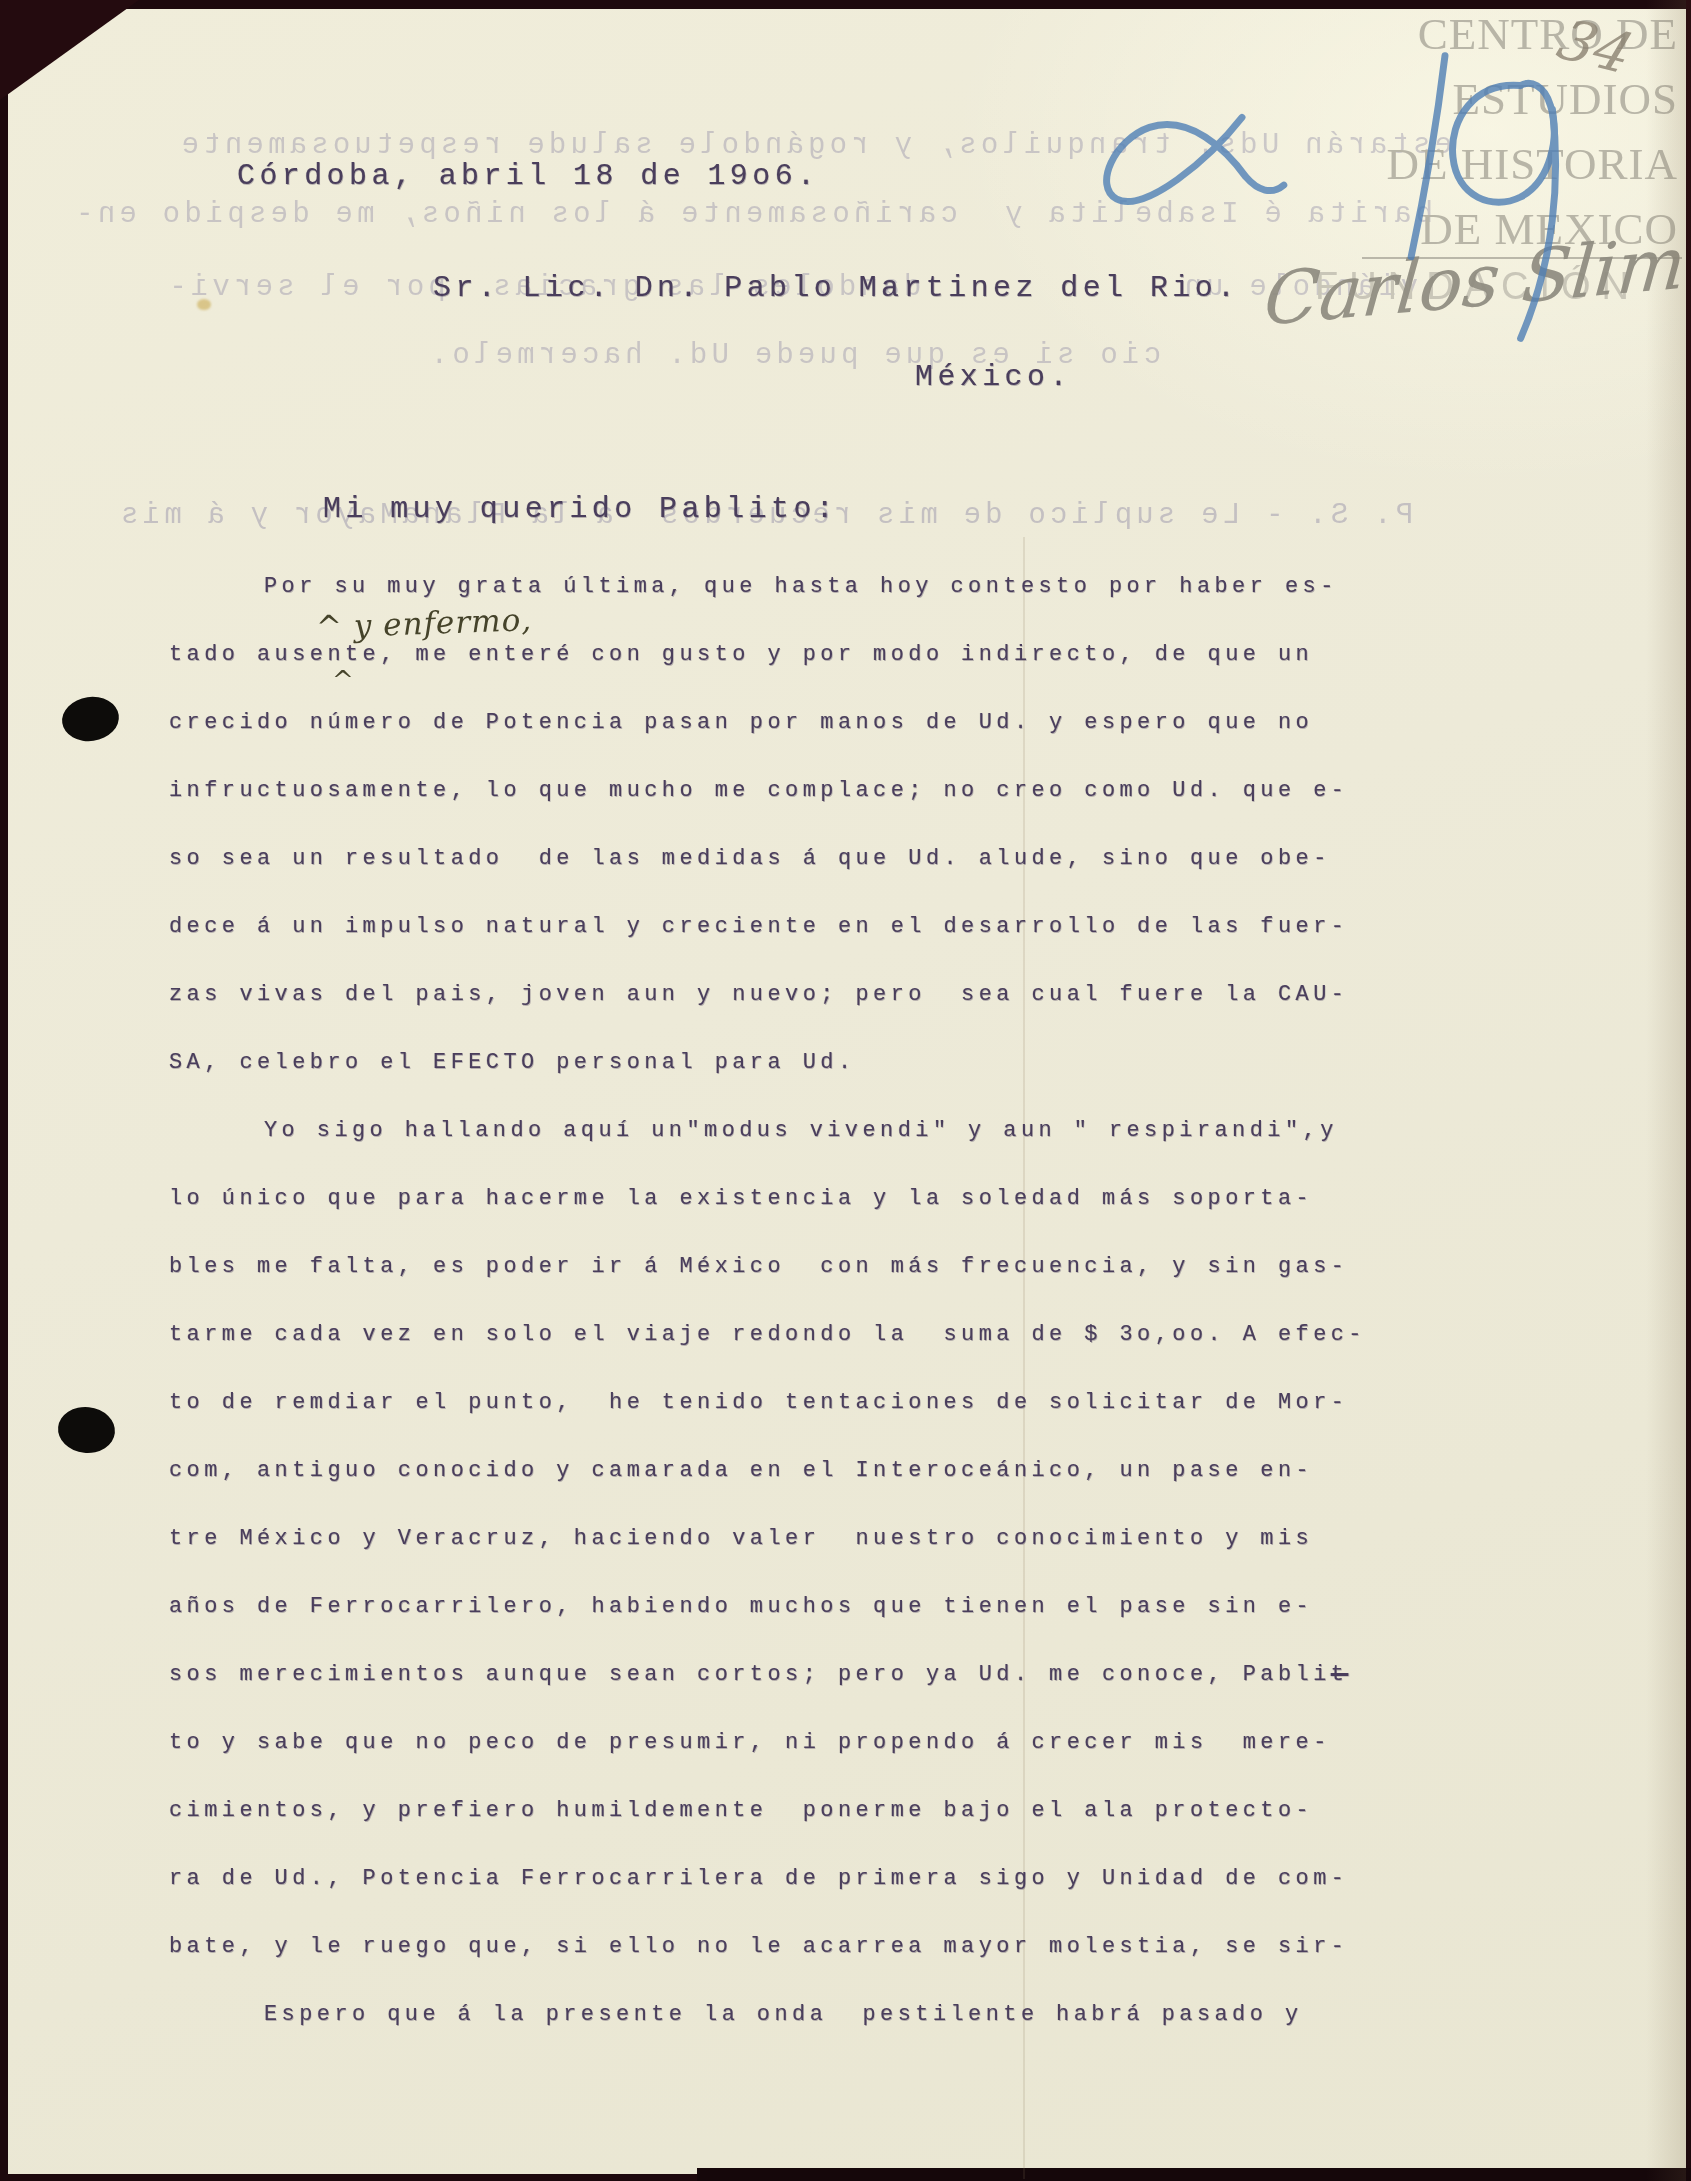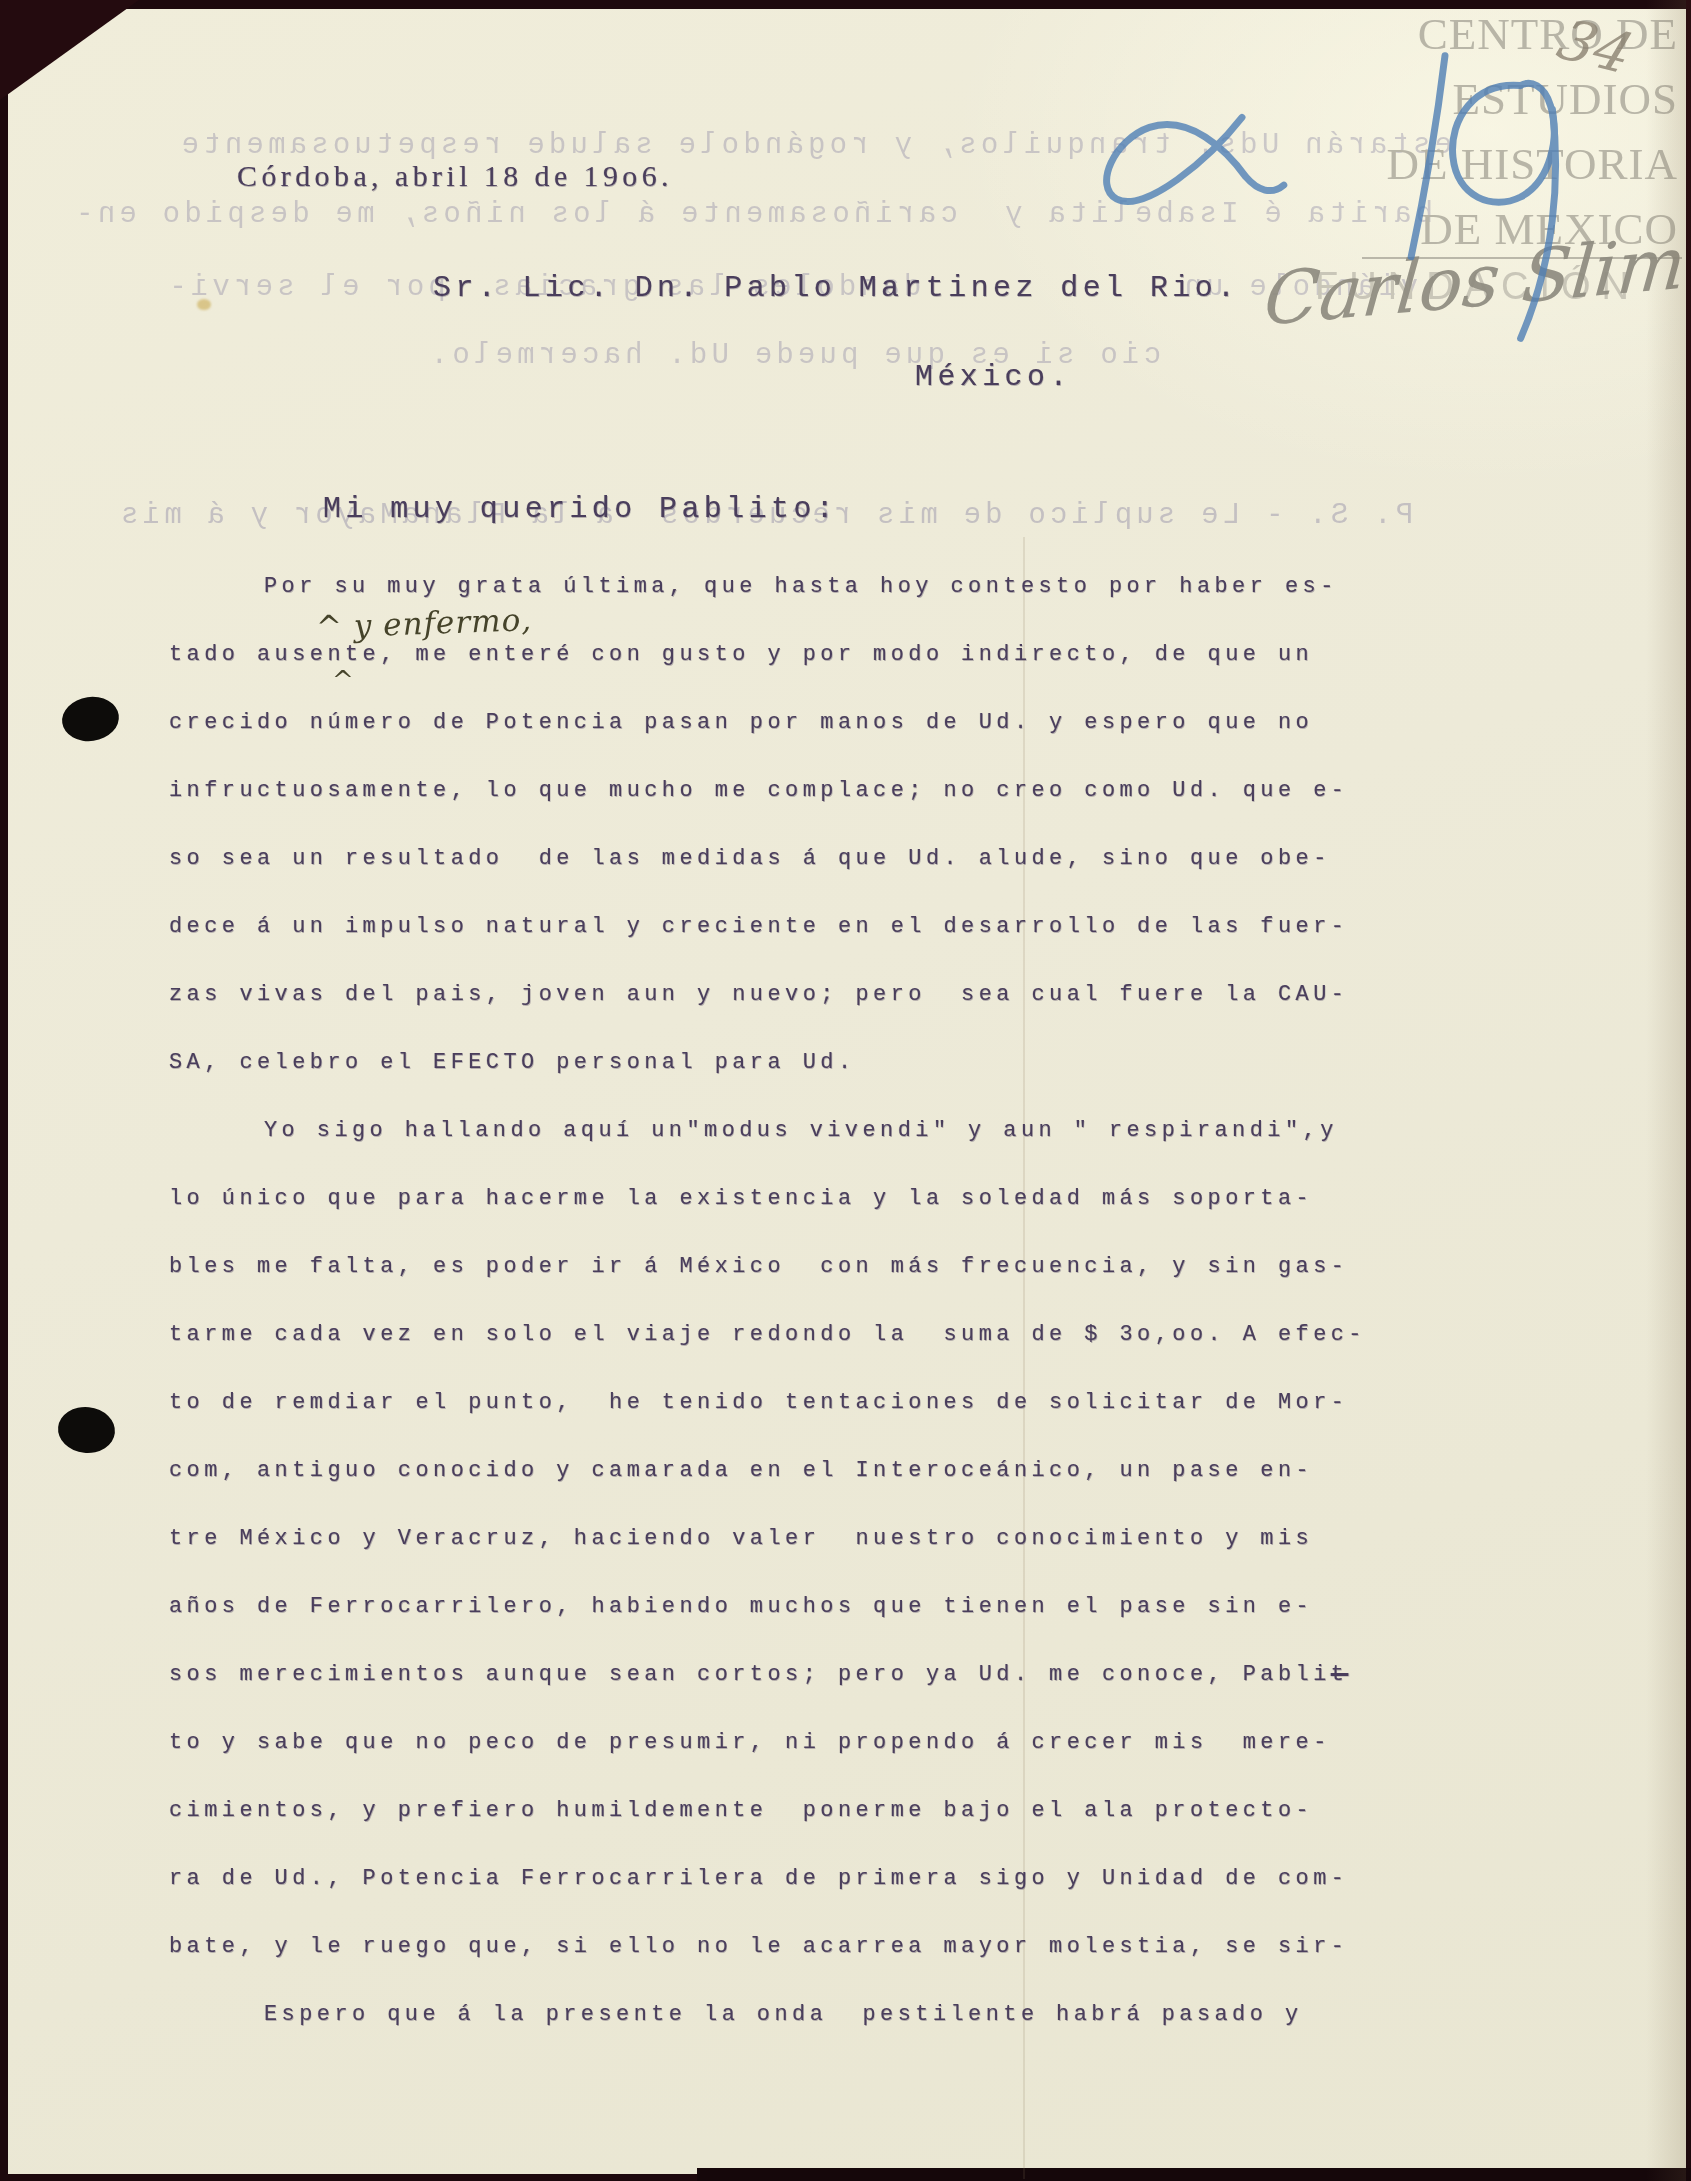--- a/index.html
+++ b/index.html
@@ -117,21 +117,21 @@
   <div class="edge edge-right"></div>
   <div class="edge edge-bottom"></div>
   <div class="edge-bottom2 edge"></div>
   <div class="corner-tl"></div>
   <div class="right-shade"></div>
   <div class="crease"></div>
   <div class="stain"></div>
   <div class="hole hole1"></div>
   <div class="hole hole2"></div>
 
-  <div class="type" style="left:237px;top:159px;font-family:Liberation Serif, serif;">Córdoba, abril 18 de 19o6.</div>
+  <div class="type" style="left:237px;top:159px;">Córdoba, abril 18 de 19o6.</div>
   <div class="type" style="left:433px;top:271px;">Sr. Lic. Dn. Pablo Martinez del Rio.</div>
   <div class="type" style="left:915px;top:360px;">México.</div>
   <div class="type" style="left:323px;top:492px;text-align:right;">Mi muy querido Pablito:</div>
 
   <div class="hand-insert">^ y enfermo,</div>
   <div class="hand-caret">^</div>
 
   <div class="body-block" id="body-block">
       <div class="bline indent">Por su muy grata última, que hasta hoy contesto por haber es-</div>
       <div class="bline">tado ausente, me enteré con gusto y por modo indirecto, de que un</div>

